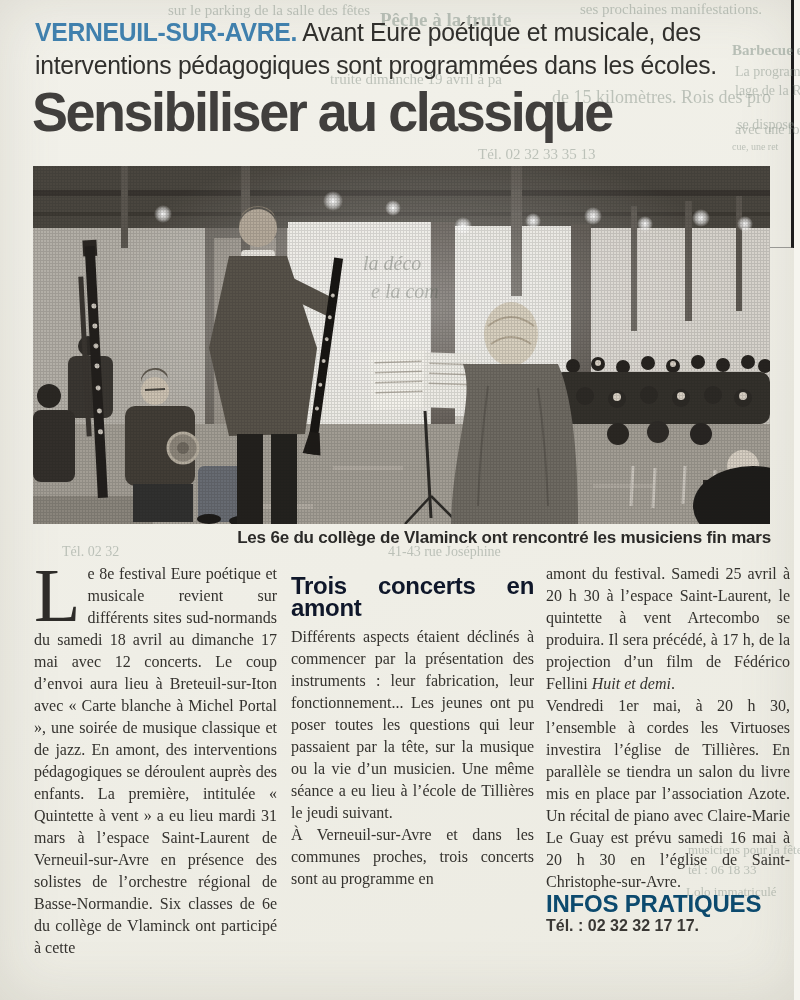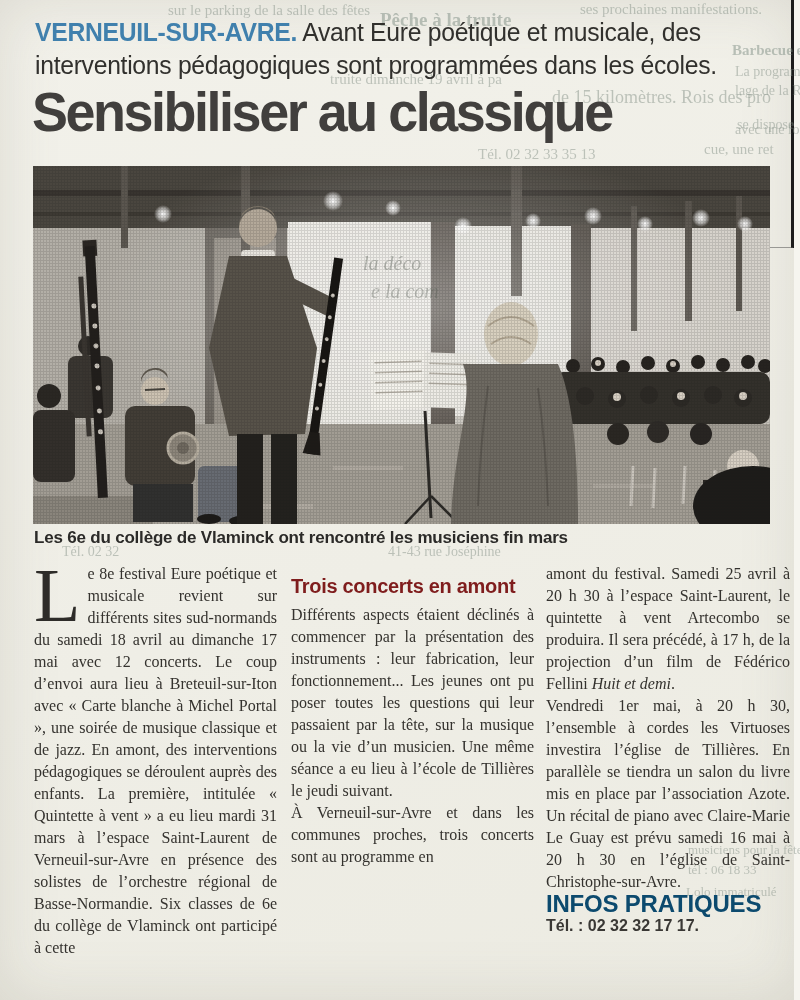--- a/index.html
+++ b/index.html
@@ -34,34 +34,34 @@
 
   
   .photo{position:absolute;left:33px;top:166px;width:737px;height:358px;
     background:#c7c3bb;overflow:hidden;}
   .photo svg{display:block;}
   .halftone{position:absolute;inset:0;
     background-image:radial-gradient(rgba(25,25,22,.13) 1px,transparent 1.4px);
     background-size:3px 3px;pointer-events:none;}
 
   .caption{position:absolute;left:34px;top:528px;width:737px;
-    font-weight:bold;font-size:17px;color:#2b2a28;letter-spacing:-.2px;}
+    font-weight:bold;font-size:17px;color:#2b2a28;letter-spacing:-.2px;text-align:right;}
 
   
   .col{position:absolute;top:563px;width:243px;
     font-family:"Liberation Serif",serif;font-size:16px;line-height:22px;
     color:#34322e;text-align:justify;hyphens:auto;}
   .col p{margin:0;}
   .col-1{left:34px;}
   .col-2{left:291px;}
   .col-3{left:546px;width:244px;}
   .dropcap{float:left;font-family:"Liberation Serif",serif;font-size:76px;
     line-height:60px;padding:2px 7px 0 0;color:#2e2c29;}
   .subhead{font-family:"Liberation Sans",sans-serif;font-weight:bold;
-    font-size:20px;letter-spacing:-.3px;color:#7f1d1d;margin:12px 0 7px 0 !important;}
+    font-size:24px;letter-spacing:-.3px;color:#0f172a;margin:12px 0 7px 0 !important;}
   .infos-label{font-family:Liberation Sans, sans-serif;font-weight:bold;
     font-size:24px;color:#0c4a6e;margin-top:10px;letter-spacing:-.2px;}
   .infos-phone{font-family:"Liberation Sans",sans-serif;font-weight:bold;
     font-size:16px;color:#3a3835;margin-top:6px;}
   .it{font-style:italic;}
 </style>
 </head>
 <body>
 
 <div class="paper-vignette"></div>
@@ -73,21 +73,21 @@
 <span class="ghost b" style="left:380px;top:9px;font-size:19px">Pêche à la truite</span>
 <span class="ghost" style="left:580px;top:1px;font-size:15px">ses prochaines manifestations.</span>
 <span class="ghost" style="left:330px;top:71px;font-size:15px">truite dimanche 19 avril à pa</span>
 <span class="ghost" style="left:552px;top:87px;font-size:18px">de 15 kilomètres. Rois des pro</span>
 <span class="ghost" style="left:478px;top:146px;font-size:15px">Tél. 02 32 33 35 13</span>
 <span class="ghost b" style="left:732px;top:42px;font-size:15px">Barbecue et feu d'a</span>
 <span class="ghost" style="left:735px;top:64px;font-size:14px">La programm</span>
 <span class="ghost" style="left:735px;top:83px;font-size:14px">lage de la Re</span>
 <span class="ghost" style="left:737px;top:117px;font-size:14px">se dispose</span>
 <span class="ghost" style="left:735px;top:122px;font-size:14px">avec une foi</span>
-<span class="ghost" style="left:704px;top:141px;font-size:15px">cue, une ret</span>
+<span class="ghost" style="left:732px;top:141px;font-size:10px">cue, une ret</span>
 <span class="ghost" style="left:62px;top:544px;font-size:14px">Tél. 02 32</span>
 <span class="ghost" style="left:388px;top:544px;font-size:14px">41-43 rue Joséphine</span>
 <span class="ghost" style="left:688px;top:842px;font-size:13px">musiciens pour la fête de la mu</span>
 <span class="ghost" style="left:688px;top:862px;font-size:13px">tél : 06 18 33</span>
 <span class="ghost" style="left:686px;top:884px;font-size:13px">Lolo immatriculé</span>
 
 <div class="kicker">
   <div class="line">
     <span class="kicker-loc">VERNEUIL-SUR-AVRE.</span>
     <span>Avant Eure poétique et musicale, des</span>

